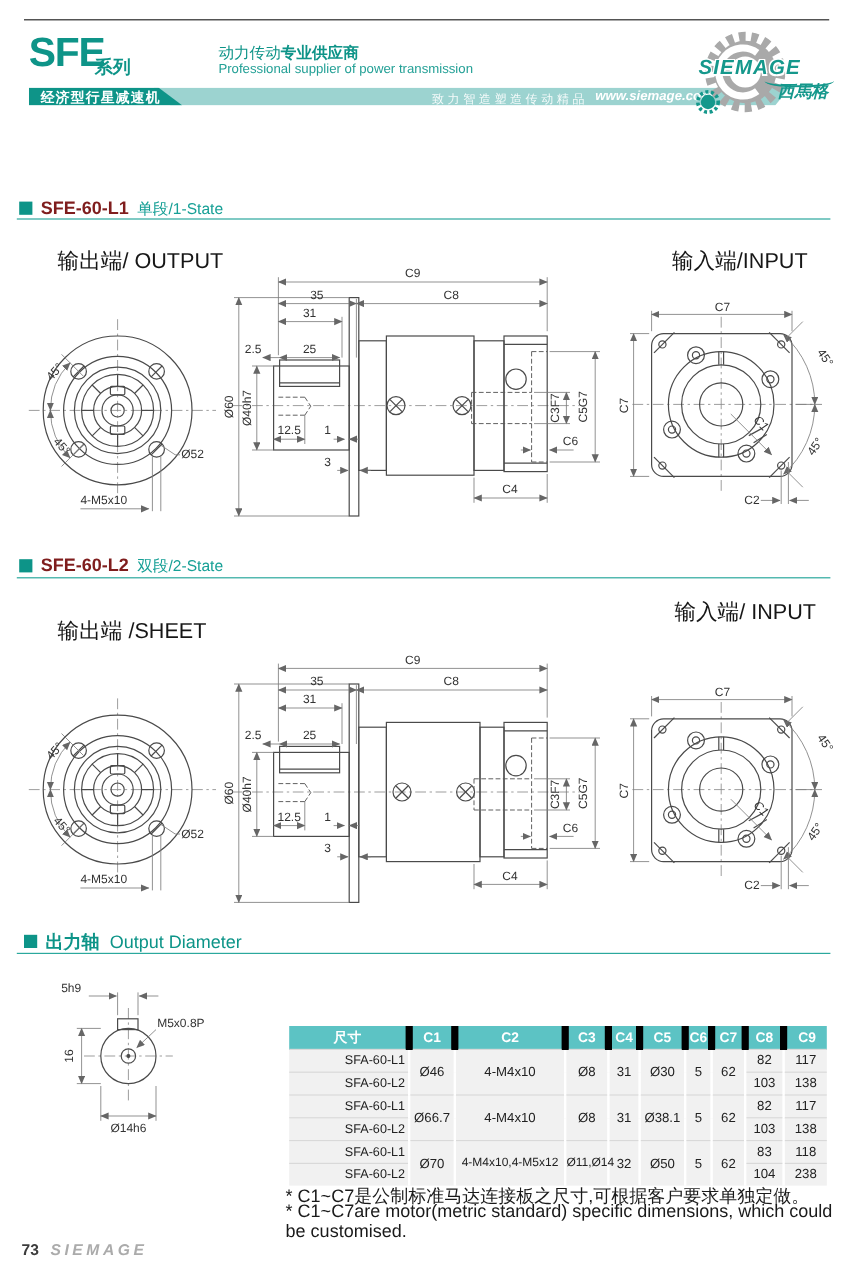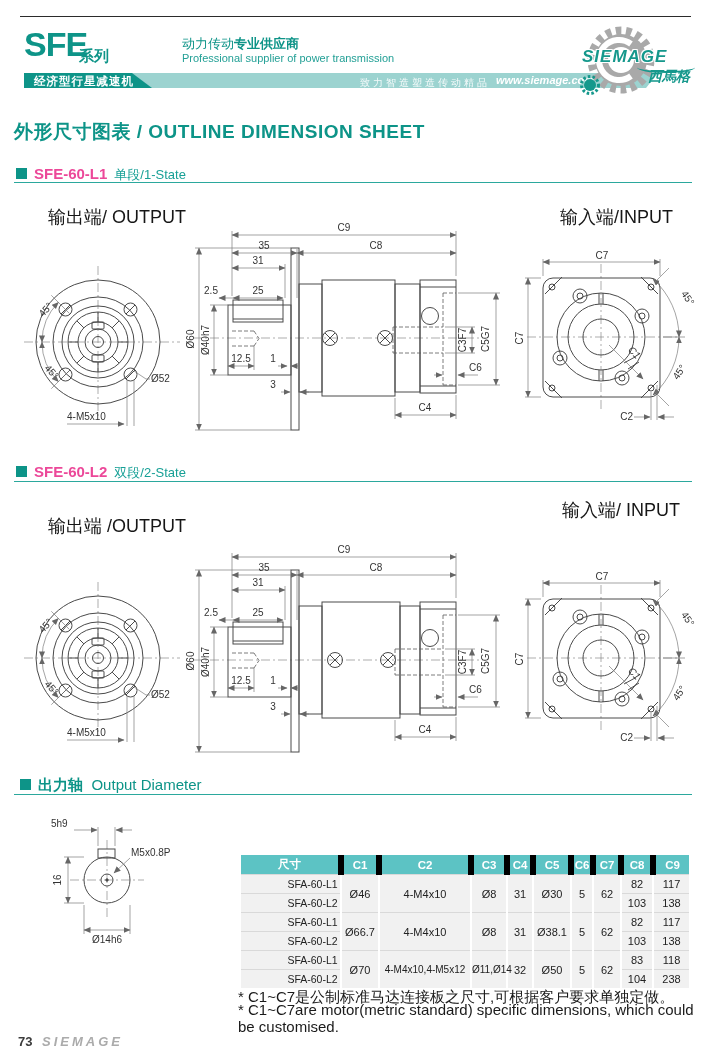--- a/index.html
+++ b/index.html
@@ -21,21 +21,21 @@
   #band-tagline{left:360px;top:76px;font-size:10px;color:rgba(255,255,255,.9);letter-spacing:3px;}
   #band-url{left:496px;top:74px;font-size:11px;color:#fff;font-weight:800;font-style:italic;}
   #brandmark{left:565px;top:22px;width:146px;height:76px;}
   #brand-name{left:582px;top:47px;font-size:17px;font-weight:900;font-style:italic;color:#15988c;letter-spacing:1px;
               text-shadow:1px 1px 0 #fff,-1px -1px 0 #fff,1px -1px 0 #fff,-1px 1px 0 #fff;}
   #brand-swoosh{left:637px;top:62px;width:58px;height:9px;border-bottom:2px solid #15988c;border-radius:50%;}
   #brand-cn{left:648px;top:68px;font-size:14px;font-weight:700;color:#15988c;font-style:italic;}
   
   #page-title{left:14px;top:119px;font-size:19px;font-weight:800;color:#0d9488;letter-spacing:.5px;}
   .sq{width:11px;height:11px;background:#0d9488;}
-  .sec-model{font-size:15px;font-weight:800;color:#ec4899;}
+  .sec-model{font-size:15px;font-weight:800;color:#7f1d1d;}
   .sec-stage{font-size:13px;color:#17a096;margin-left:7px;font-weight:400;}
   .sec-rule{left:14px;width:678px;height:0;border-top:1.8px solid #2ba89d;}
   .view-label{font-size:18px;color:#161616;}
   
   svg{overflow:visible;}
   svg text{font-family:"Liberation Sans","DejaVu Sans",sans-serif;font-size:10px;fill:#333;}
   .ln{stroke:#4a4a4a;stroke-width:1;fill:none;}
   .dm{stroke:#7d7d7d;stroke-width:.7;fill:none;}
   .cl{stroke:#8a8a8a;stroke-width:.7;fill:none;stroke-dasharray:9 3 2 3;}
   .hd{stroke:#5a5a5a;stroke-width:.8;fill:none;stroke-dasharray:4 2;}
@@ -82,21 +82,20 @@
       <circle cx="56" cy="38" r="13" fill="#fff"></circle>
       <path d="M66,22 A20,20 0 1 0 66,54" fill="none" stroke="#fff" stroke-width="6"></path>
       <circle cx="25" cy="63" r="6" fill="#15988c"></circle>
       <circle cx="25" cy="63" r="8.5" fill="none" stroke="#15988c" stroke-width="3" stroke-dasharray="2.5 2.2"></circle>
     </svg>
   </div>
   <div id="brand-name" class="abs">SIEMAGE</div>
   <div id="brand-swoosh" class="abs"></div>
   <div id="brand-cn" class="abs">西馬格</div>
 
-  <div id="page-title" class="abs">外形尺寸图表 / OUTLINE DIMENSION SHEET</div>
 
   <div class="abs sq" style="left:16px;top:168px"></div>
   <div class="abs" style="left:34px;top:165px">
     <span class="sec-model">SFE-60-L1</span><span class="sec-stage">单段/1-State</span>
   </div>
   <div class="abs sec-rule" style="top:182px"></div>
   <div class="abs view-label" style="left:48px;top:205px">输出端/ OUTPUT</div>
   <div class="abs view-label" style="left:560px;top:205px">输入端/INPUT</div>
 
   <svg class="abs" style="left:10px;top:250px" width="190" height="195" viewBox="0 0 190 195">
@@ -290,21 +289,21 @@
     <text x="177" y="124" transform="rotate(-55 177 124)" text-anchor="middle">45°</text>
     <text x="127" y="105" transform="rotate(45 127 105)" text-anchor="middle" font-style="italic">C1</text>
     <text x="128" y="170" text-anchor="end">C2</text>
   </svg>
 
   <div class="abs sq" style="left:16px;top:466px"></div>
   <div class="abs" style="left:34px;top:463px">
     <span class="sec-model">SFE-60-L2</span><span class="sec-stage">双段/2-State</span>
   </div>
   <div class="abs sec-rule" style="top:481px"></div>
-  <div class="abs view-label" style="left:48px;top:514px">输出端 /OUTPUT</div>
+  <div class="abs view-label" style="left:48px;top:514px">输出端 /SHEET</div>
   <div class="abs view-label" style="left:562px;top:498px">输入端/ INPUT</div>
 
   <svg class="abs" style="left:10px;top:566px" width="190" height="195" viewBox="0 0 190 195">
     <g class="cl">
       <line x1="88" y1="16" x2="88" y2="170"></line>
         <line x1="14" y1="92" x2="170" y2="92"></line>
     </g>
     <g class="ln">
       <circle cx="88" cy="92" r="62"></circle>
         <circle cx="88" cy="92" r="45"></circle>

